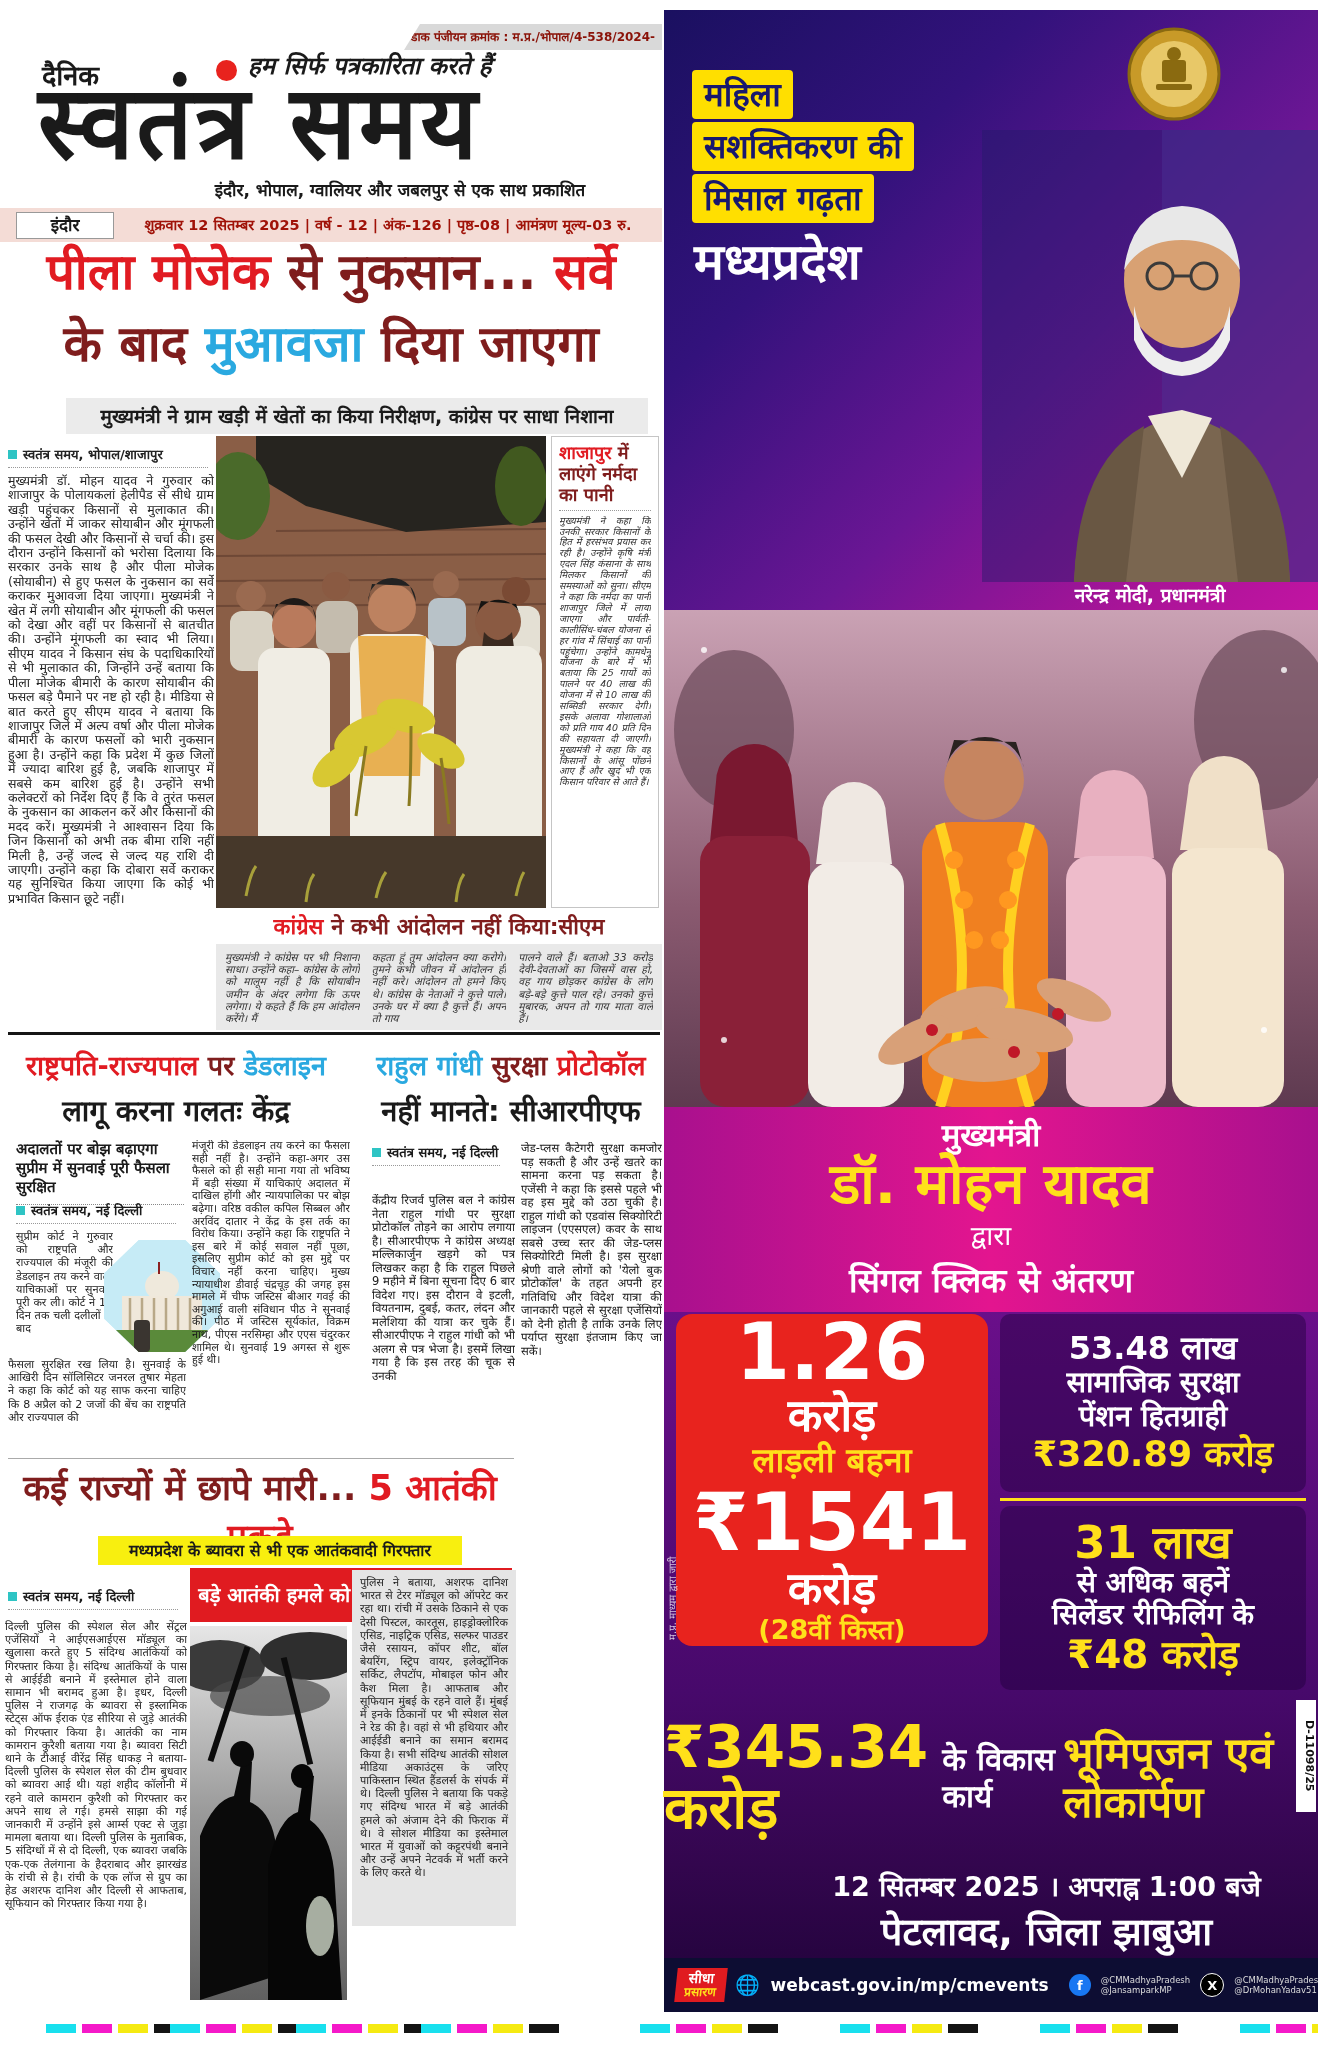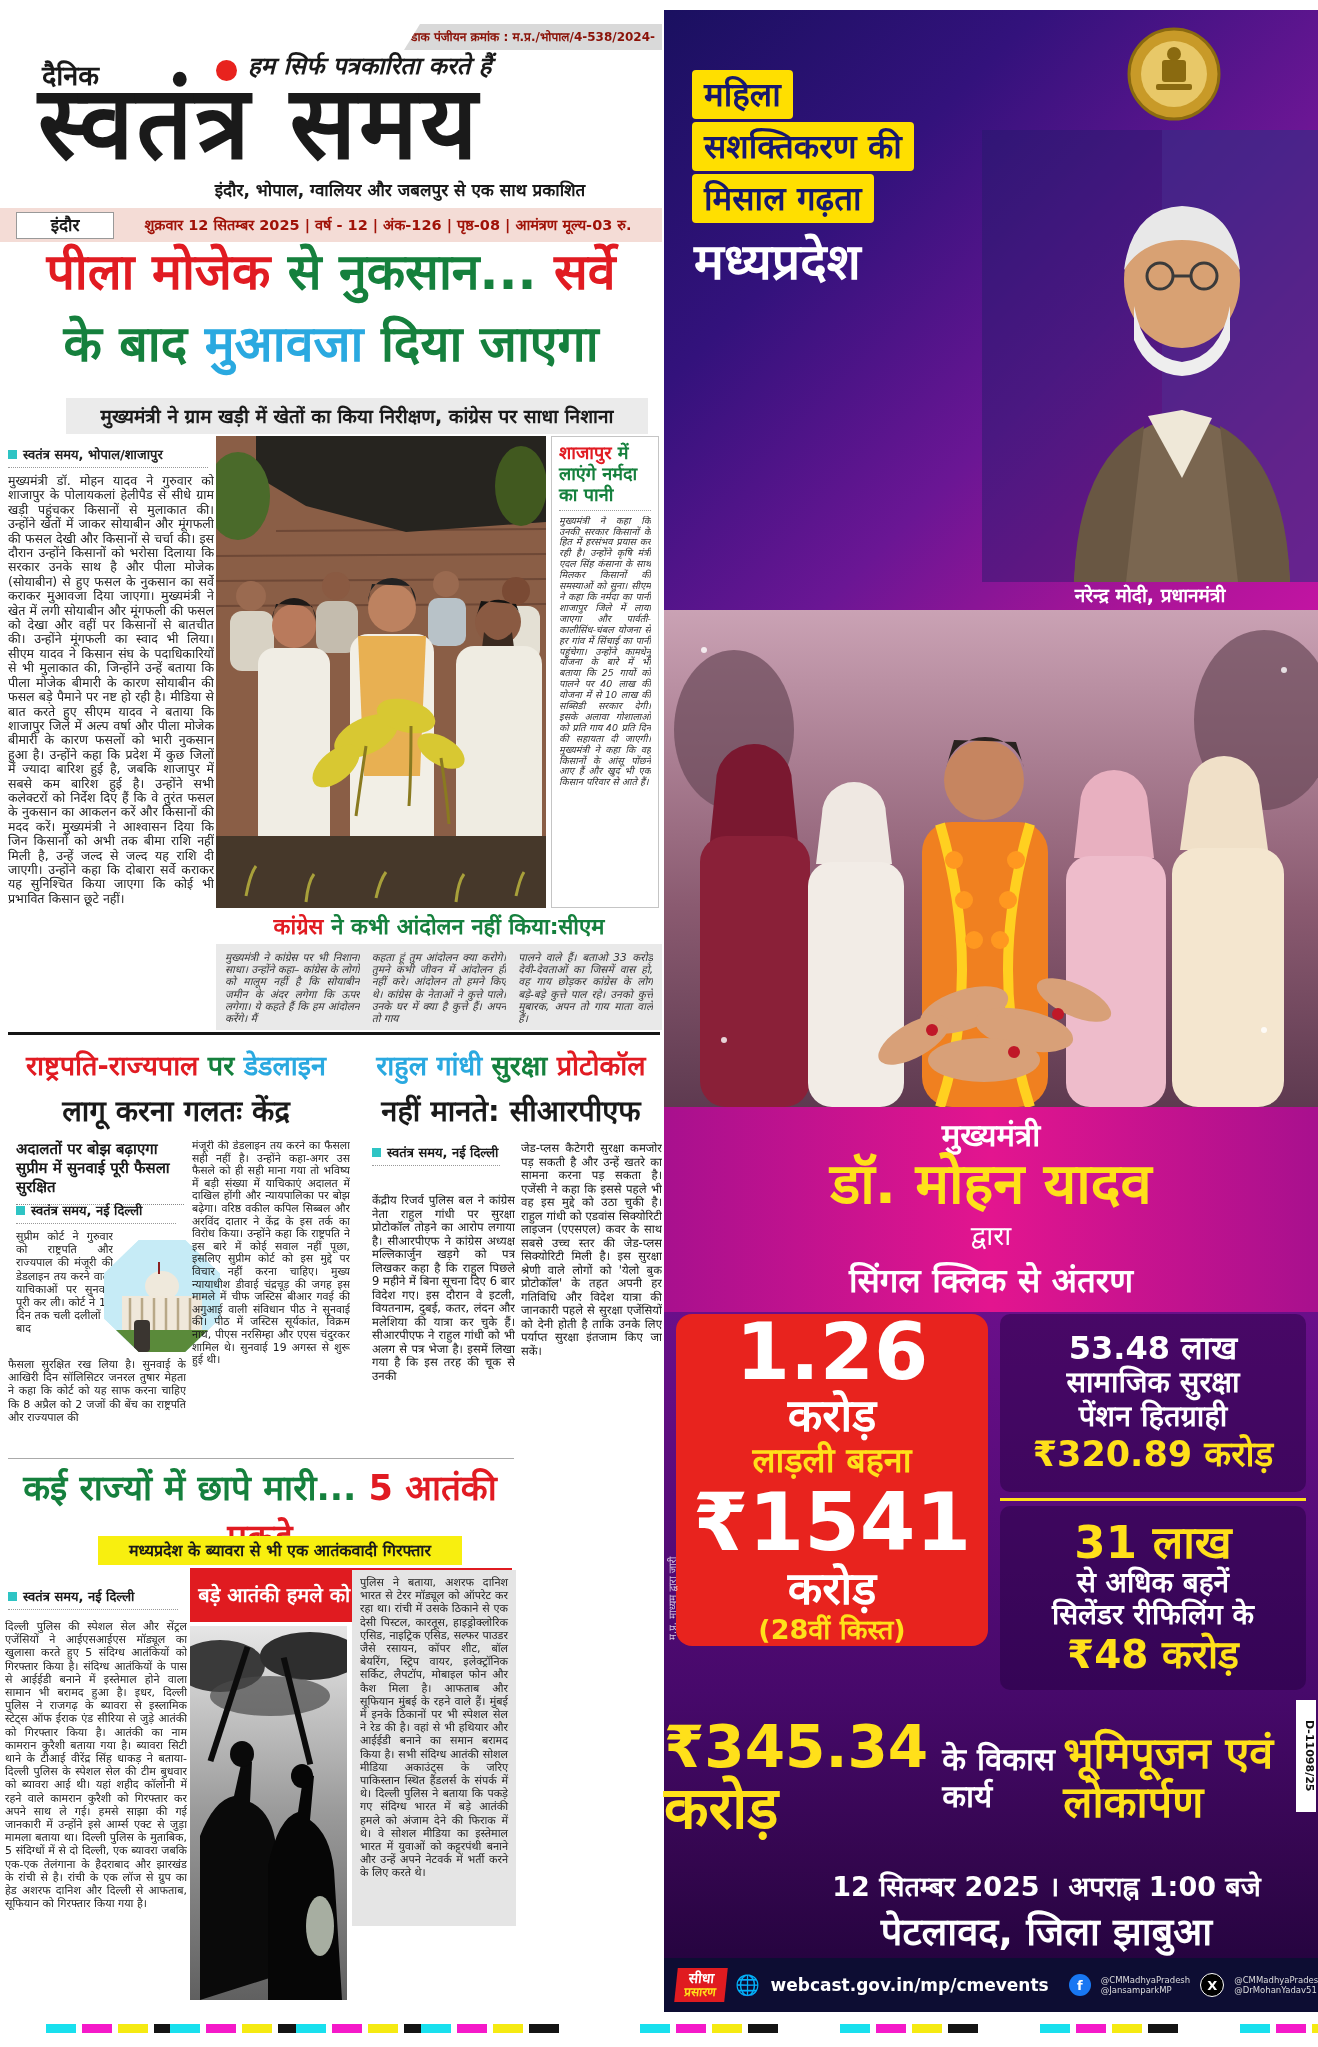--- a/index.html
+++ b/index.html
@@ -6,21 +6,21 @@
   #page{position:relative;width:1318px;height:2047px;background:#ffffff;overflow:hidden;
         font-family:"DejaVu Sans",sans-serif;color:#1a1a1a;margin:0 auto;}
   .abs{position:absolute;}
   .b{font-weight:bold;}
   .i{font-style:italic;}
   .ctr{text-align:center;}
   .just{text-align:justify;}
   .clip{overflow:hidden;}
   .red{color:#e11b22;}
   .blue{color:#2aa9e0;}
-  .blk{color:#15803d;}
+  .blk{color:#7f1d1d;}
   .white{color:#ffffff;}
   .yel{color:#ffe01a;}
   .byline{font-weight:bold;font-size:13px;color:#222;border-bottom:1px dotted #999;padding-bottom:4px;}
   .bullet{display:inline-block;width:9px;height:9px;background:#2ec4c4;margin-right:6px;}
   .bodytxt{font-size:12.5px;line-height:14.4px;color:#222;}
   .smalltxt{font-size:11px;line-height:13.2px;color:#222;}
   .graybox{background:#e9e9e9;}
   .chip{background:#ffdf00;color:#18186e;font-weight:bold;display:inline-block;padding:1px 12px 3px;border-radius:4px;}
   .panel{background:rgba(30,0,60,.45);border-radius:10px;display:flex;flex-direction:column;
          align-items:center;justify-content:center;}

